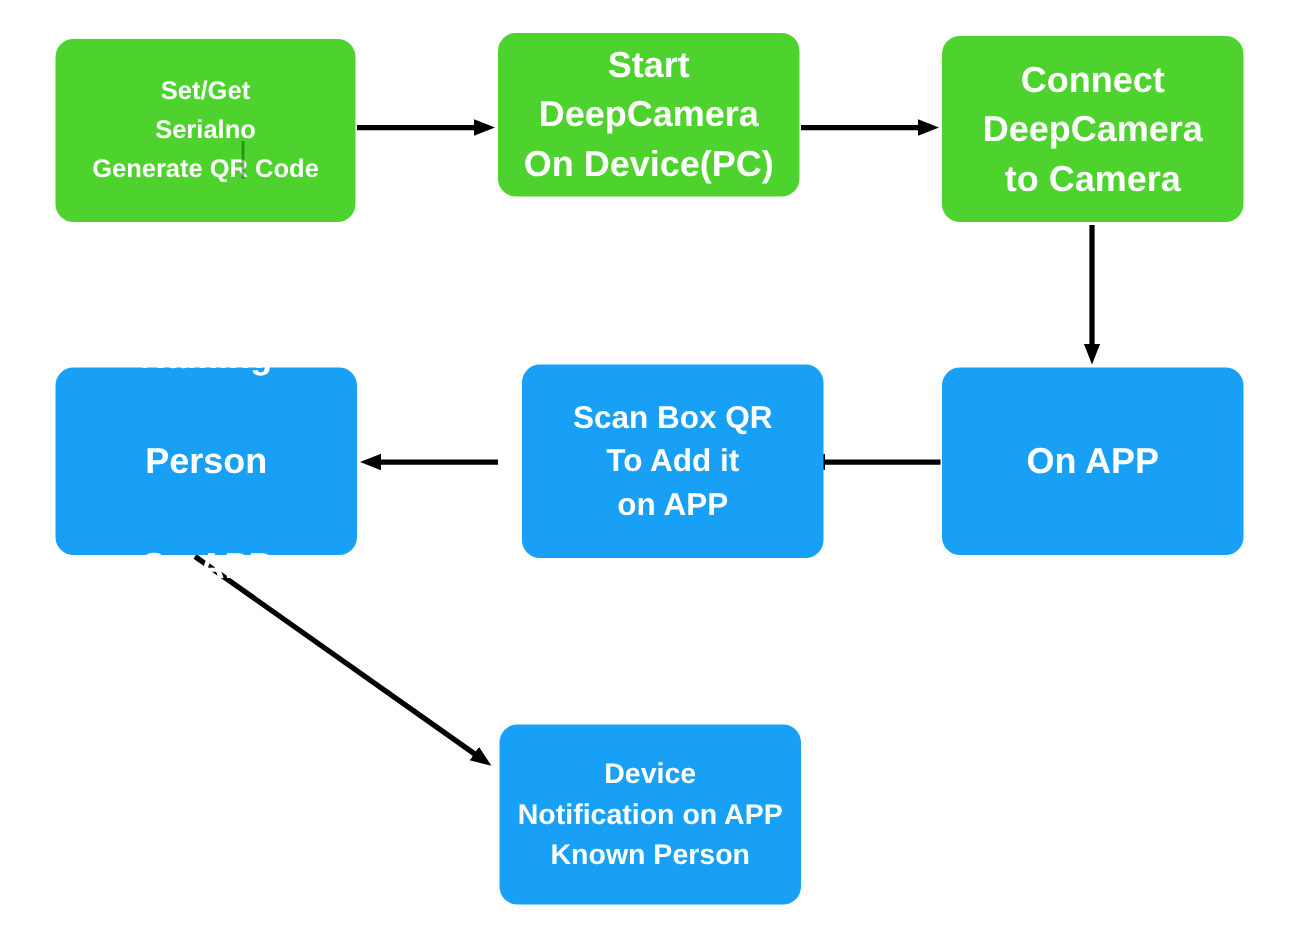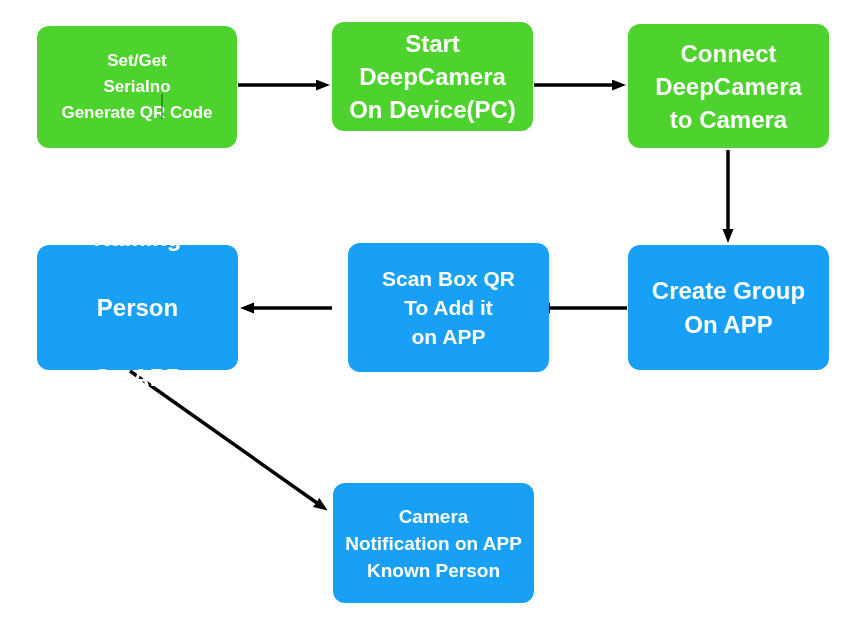--- a/index.html
+++ b/index.html
@@ -97,23 +97,22 @@
     <span>On APP</span>
   </div>
 
   <div class="node blue node-scan">
     <span>Scan Box QR</span>
     <span>To Add it</span>
     <span>on APP</span>
   </div>
 
   <div class="node blue node-create">
-    <span>Create Group</span>
     <span>On APP</span>
   </div>
 
   <div class="node blue node-receive">
-    <span>Camera</span>
+    <span>Device</span>
     <span>Notification on APP</span>
     <span>Known Person</span>
   </div>
 
 </div>
 
 </body></html>

